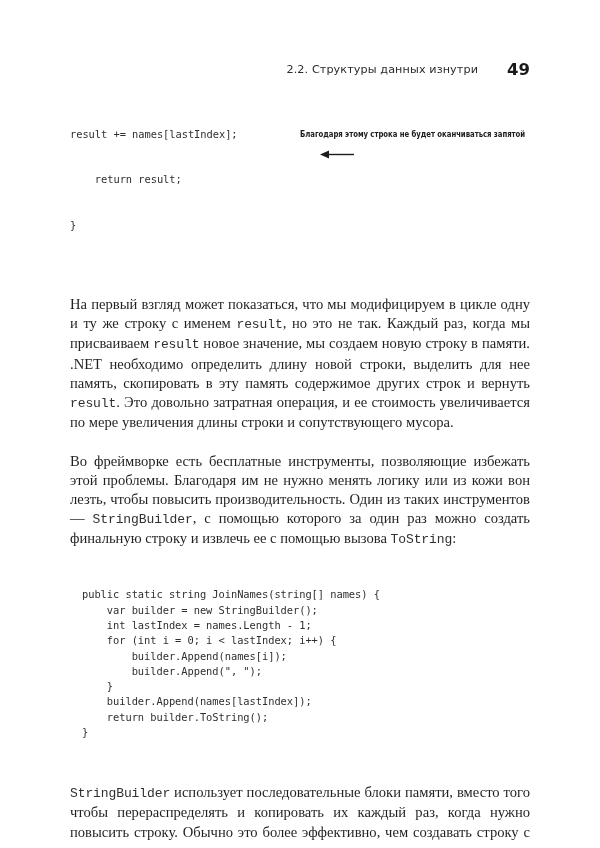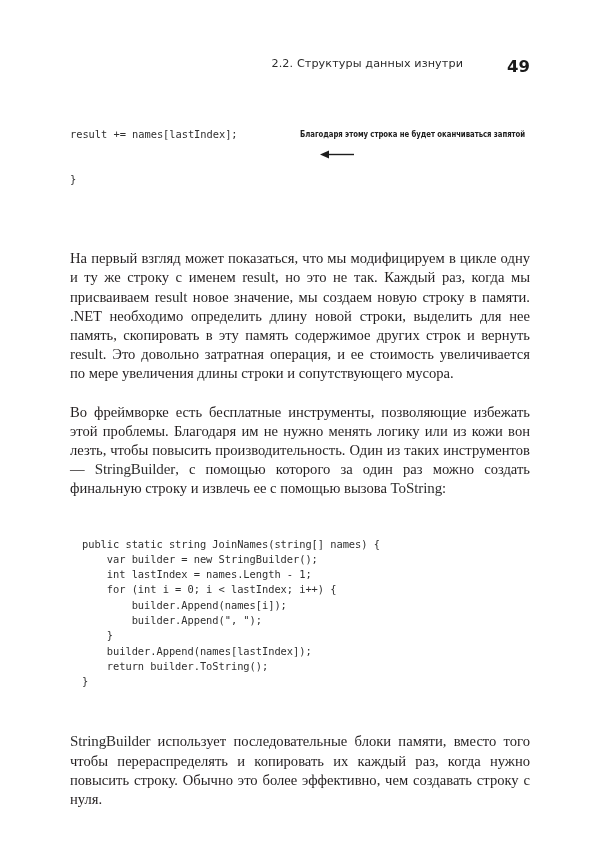--- a/index.html
+++ b/index.html
@@ -18,36 +18,36 @@
   }
 
   
   .runhead {
     position: absolute;
     left: 70px;
     right: 70px;
     top: 57px;
     height: 24px;
     display: flex;
-    align-items: flex-start;
+    align-items: center;
     justify-content: flex-end;
   }
   .runhead-title {
     font-family: "DejaVu Sans", sans-serif;
     font-size: 11.2px;
     letter-spacing: 0.1px;
     color: #2b2b2b;
     white-space: nowrap;
   }
   .runhead-pageno {
     font-family: "DejaVu Sans", sans-serif;
     font-weight: bold;
     font-size: 16.5px;
     color: #1a1a1a;
-    margin-left: 41px;
+    margin-left: 26px;
     min-width: 26px;
     text-align: right;
   }
 
   
   .content {
     position: absolute;
     left: 70px;
     top: 96px;
     width: 460px;
@@ -96,22 +96,22 @@
   p.body {
     margin: 0;
     font-size: 14.6px;
     line-height: 19.1px;
     text-align: justify;
     text-justify: inter-word;
     color: #231f20;
     hyphens: none;
   }
   p.body code, span.mono {
-    font-family: Liberation Serif, serif;
-    font-size: 15px;
+    font-family: Liberation Mono, monospace;
+    font-size: 13px;
     letter-spacing: -0.1px;
     color: #2f2f2f;
   }
   .gap-md  { height: 20px; }
   .gap-lg  { height: 26px; }
   .gap-xl  { height: 31px; }
 </style>
 </head>
 <body>
 
@@ -128,20 +128,21 @@
       <div class="annot-row">
         <span style="white-space:pre">result += names[lastIndex];</span>
         <span class="annot-arrow">
           <svg width="34" height="9" viewBox="0 0 34 9" xmlns="http://www.w3.org/2000/svg">
             <polygon points="0,4.5 9,0.6 9,8.4" fill="#1d1d1d"></polygon>
             <rect x="8" y="3.8" width="26" height="1.4" fill="#1d1d1d"></rect>
           </svg>
         </span>
         <span class="annot-text">Благодаря этому строка не будет оканчиваться запятой</span>
       </div>
+      <div>    return result;</div>
       <div>}</div>
     </div>
 
     <div class="gap-xl"></div>
 
     <p class="body"><span>На первый взгляд может показаться, что мы модифицируем в цикле одну и ту же строку с именем </span><code>result</code><span>, но это не так. Каждый раз, когда мы присваиваем </span><code>result</code><span> новое значение, мы создаем новую строку в памяти. .NET необходимо определить длину новой строки, выделить для нее память, скопировать в эту память содержимое других строк и вернуть </span><code>result</code><span>. Это довольно затратная операция, и ее стоимость увеличивается по мере увеличения длины строки и сопутствующего мусора.</span></p>
 
     <div class="gap-md"></div>
 
     <p class="body"><span>Во фреймворке есть бесплатные инструменты, позволяющие избежать этой проблемы. Благодаря им не нужно менять логику или из кожи вон лезть, чтобы повысить производительность. Один из таких инструментов — </span><code>StringBuilder</code><span>, с помощью которого за один раз можно создать финальную строку и извлечь ее с помощью вызова </span><code>ToString</code><span>:</span></p>

